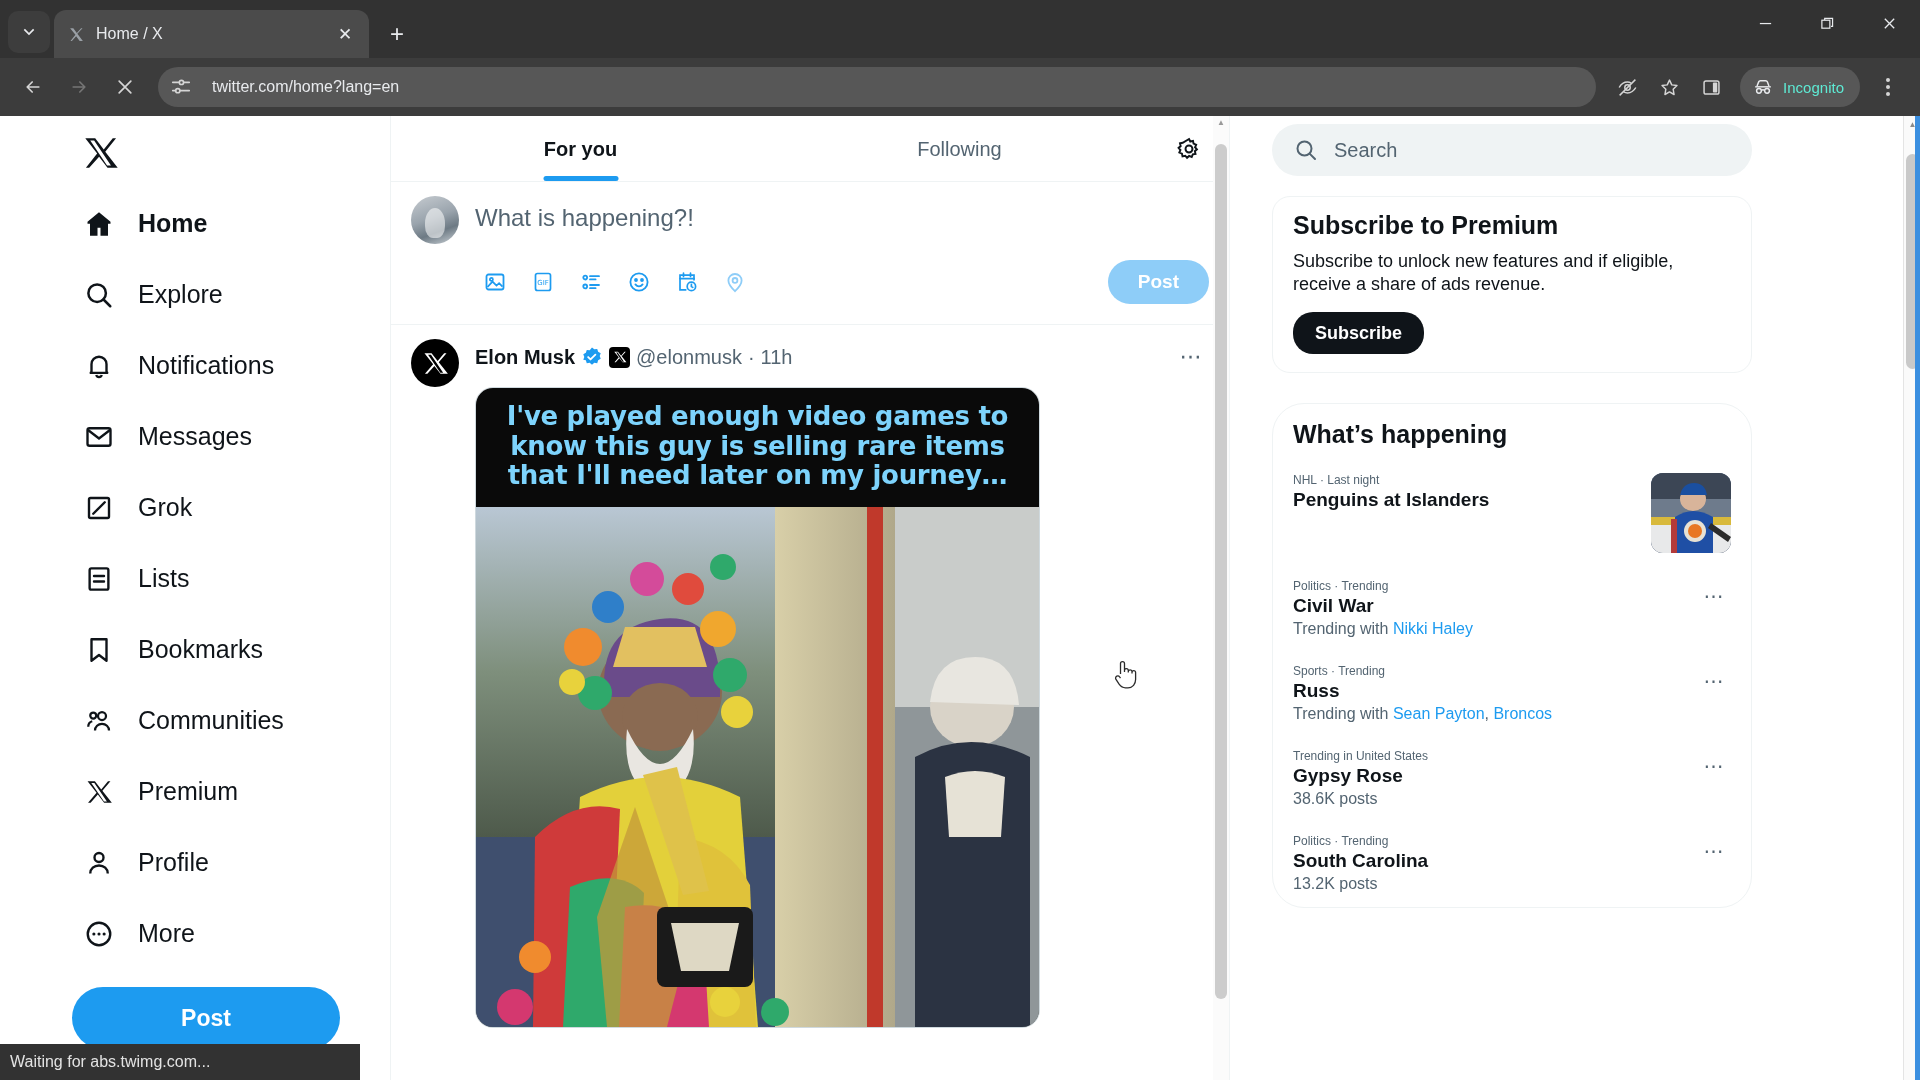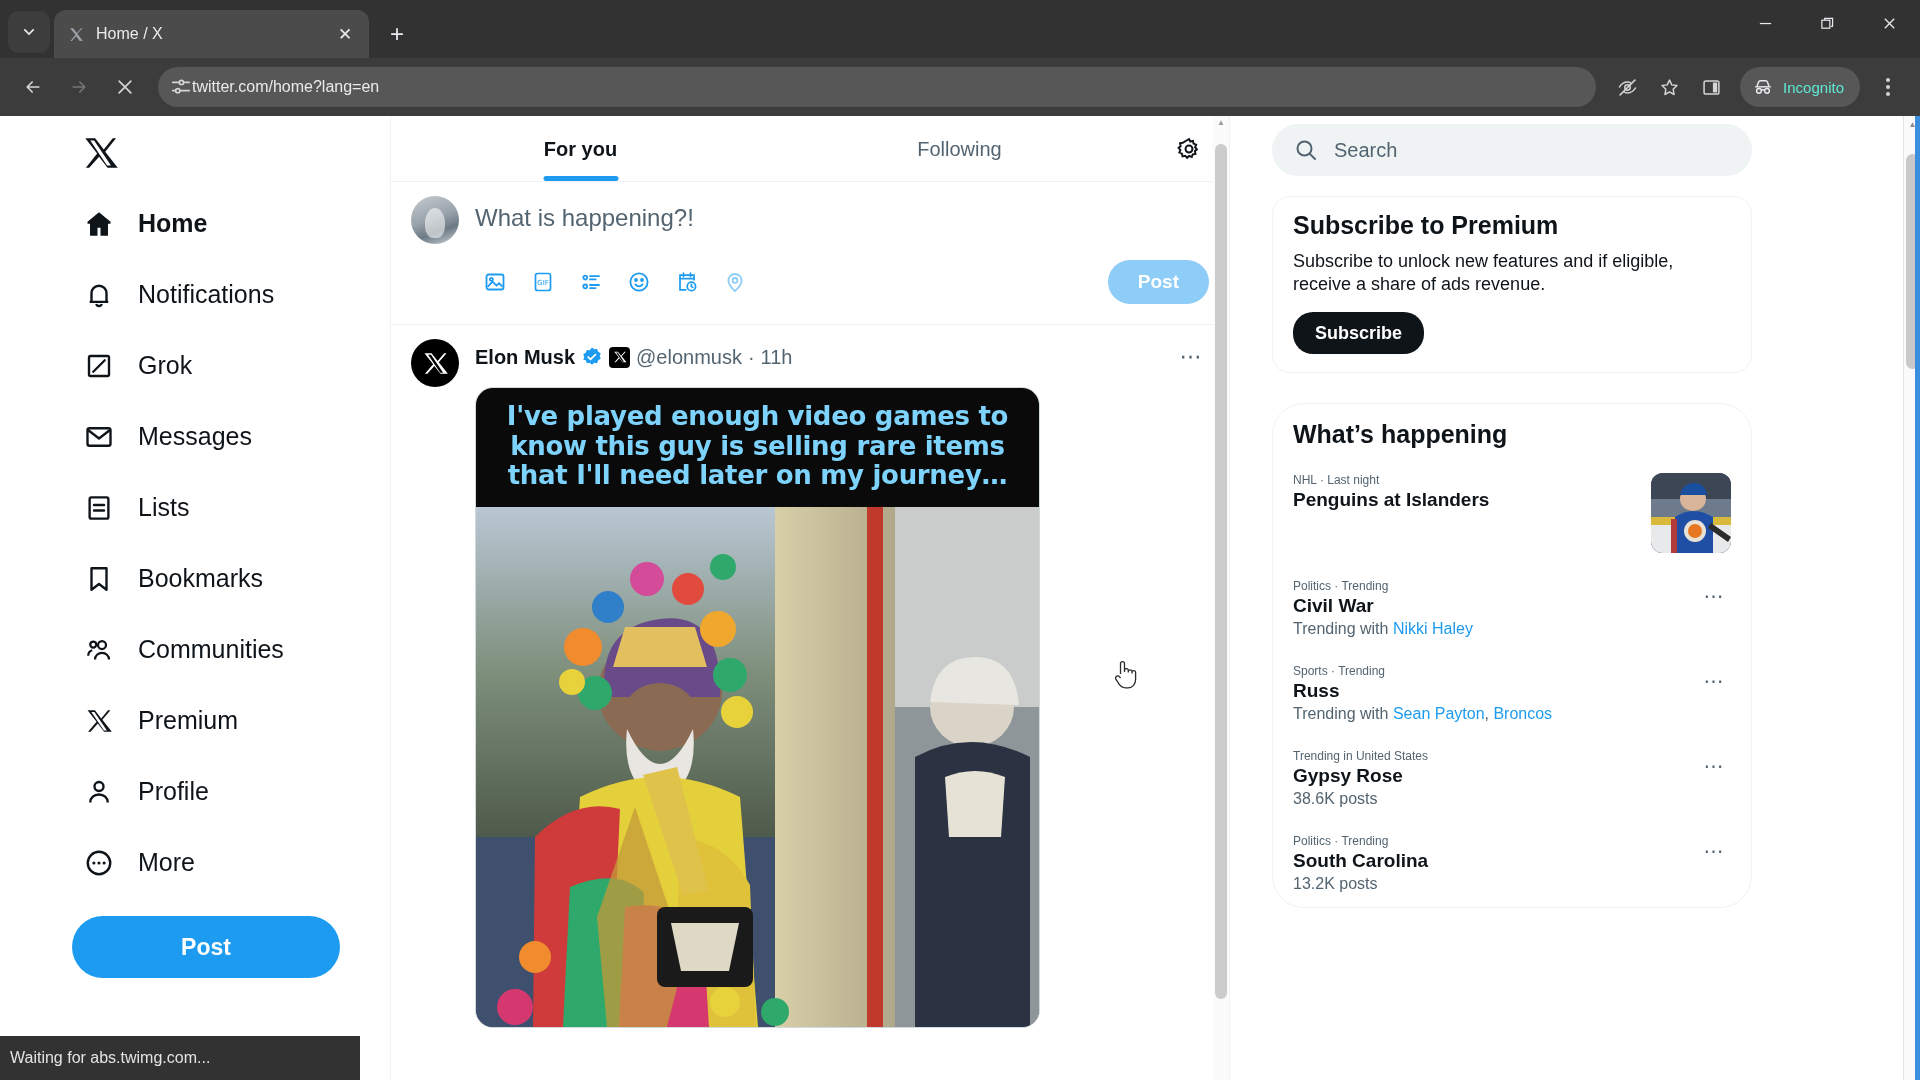--- a/index.html
+++ b/index.html
@@ -55,21 +55,21 @@
     padding: 0 12px; gap: 4px; flex: none;
   }
   .nav-btn {
     width: 42px; height: 42px; display: flex; align-items: center; justify-content: center;
     border-radius: 50%; cursor: pointer; color: #d5d5d5; flex: none;
   }
   .nav-btn.disabled { color: #757575; }
   .nav-btn svg { width: 20px; height: 20px; }
   .omnibox {
     flex: 1; height: 40px; background: #575757; border-radius: 20px; display: flex;
-    align-items: center; padding: 0 12px; gap: 0; margin: 0 8px; cursor: text;
+    align-items: center; padding: 0 12px; gap: 20px; margin: 0 8px; cursor: text;
   }
   .omnibox-icon { width: 22px; height: 22px; display: flex; align-items: center; justify-content: center; color: #d5d5d5; }
   .omnibox-url { color: #e8eaed; font-size: 16px; }
   .tb-icon {
     width: 38px; height: 38px; display: flex; align-items: center; justify-content: center;
     border-radius: 50%; cursor: pointer; color: #d5d5d5; flex: none;
   }
   .tb-icon svg { width: 21px; height: 21px; }
   .incognito-pill {
     height: 40px; background: #575757; border-radius: 20px; display: flex; align-items: center;
@@ -237,21 +237,21 @@
     position: absolute; right: 0; top: 0; width: 16px; height: 100%; background: #fbfbfb;
   }
   .sb-inner .thumb {
     position: absolute; top: 28px; left: 2px; width: 12px; height: 855px;
     background: #cccccc; border-radius: 6px;
   }
   .sb-inner .arrow { position: absolute; top: 2px; left: 0; width: 16px; text-align: center; font-size: 8px; color: #9a9a9a; }
 
   
   .statusbar {
-    position: absolute; left: 0; bottom: 0; height: 44px; background: #323232;
+    position: absolute; left: 0; bottom: 0; height: 36px; background: #323232;
     color: #e3e3e3; font-size: 16px; display: flex; align-items: center; padding: 0 10px;
     min-width: 360px; z-index: 50;
   }
 
   
   .cursor { position: absolute; left: 1112px; top: 542px; z-index: 60; pointer-events: none; }
 </style>
 </head>
 <body>
 
@@ -365,49 +365,58 @@
 
       <div class="navitem active">
         <span class="ico">
           <svg viewBox="0 0 24 24" width="30" height="30" fill="#0f1419">
               <path d="M12 2.6L2.8 10.1v1.6h2v9.7h6V15h2.4v6.4h6v-9.7h2v-1.6L12 2.6z"></path>
             </svg>
         </span>
         <span class="lbl">Home</span>
       </div>
 
+      <div class="navitem">
+        <span class="ico">
+          <svg viewBox="0 0 24 24" width="30" height="30" fill="none" stroke="#0f1419" stroke-width="2">
+              <circle cx="10.5" cy="10.5" r="7"></circle>
+              <path d="M15.6 15.6L21 21" stroke-linecap="round"></path>
+            </svg>
+        </span>
+        <span class="lbl">Explore</span>
+      </div>
 
       <div class="navitem">
         <span class="ico">
           <svg viewBox="0 0 24 24" width="30" height="30" fill="none" stroke="#0f1419" stroke-width="1.9">
               <path d="M6 16.3V10.6A6 6 0 0118 10.6v5.7l.6 1.2H5.4z" stroke-linejoin="round"></path>
               <path d="M9.8 19.2a2.3 2.3 0 004.4 0"></path>
             </svg>
         </span>
         <span class="lbl">Notifications</span>
       </div>
 
       <div class="navitem">
         <span class="ico">
           <svg viewBox="0 0 24 24" width="30" height="30" fill="none" stroke="#0f1419" stroke-width="1.9">
+              <rect x="2.8" y="5" width="18.4" height="14" rx="1.6"></rect>
+              <path d="M3.2 6.4L12 13.2l8.8-6.8"></path>
+            </svg>
+        </span>
+        <span class="lbl">Messages</span>
+      </div>
+
+      <div class="navitem">
+        <span class="ico">
+          <svg viewBox="0 0 24 24" width="30" height="30" fill="none" stroke="#0f1419" stroke-width="1.9">
               <rect x="4" y="4" width="16" height="16" rx="1.2"></rect>
               <path d="M7.4 16.6L16.6 7.4" stroke-linecap="round"></path>
             </svg>
         </span>
         <span class="lbl">Grok</span>
-      </div>
-
-      <div class="navitem">
-        <span class="ico">
-          <svg viewBox="0 0 24 24" width="30" height="30" fill="none" stroke="#0f1419" stroke-width="1.9">
-              <rect x="2.8" y="5" width="18.4" height="14" rx="1.6"></rect>
-              <path d="M3.2 6.4L12 13.2l8.8-6.8"></path>
-            </svg>
-        </span>
-        <span class="lbl">Messages</span>
       </div>
 
       <div class="navitem">
         <span class="ico">
           <svg viewBox="0 0 24 24" width="30" height="30" fill="none" stroke="#0f1419" stroke-width="1.9">
               <rect x="4.5" y="3.5" width="15" height="17" rx="1.4"></rect>
               <path d="M8 9.6h8M8 14h8" stroke-linecap="round"></path>
             </svg>
         </span>
         <span class="lbl">Lists</span>

